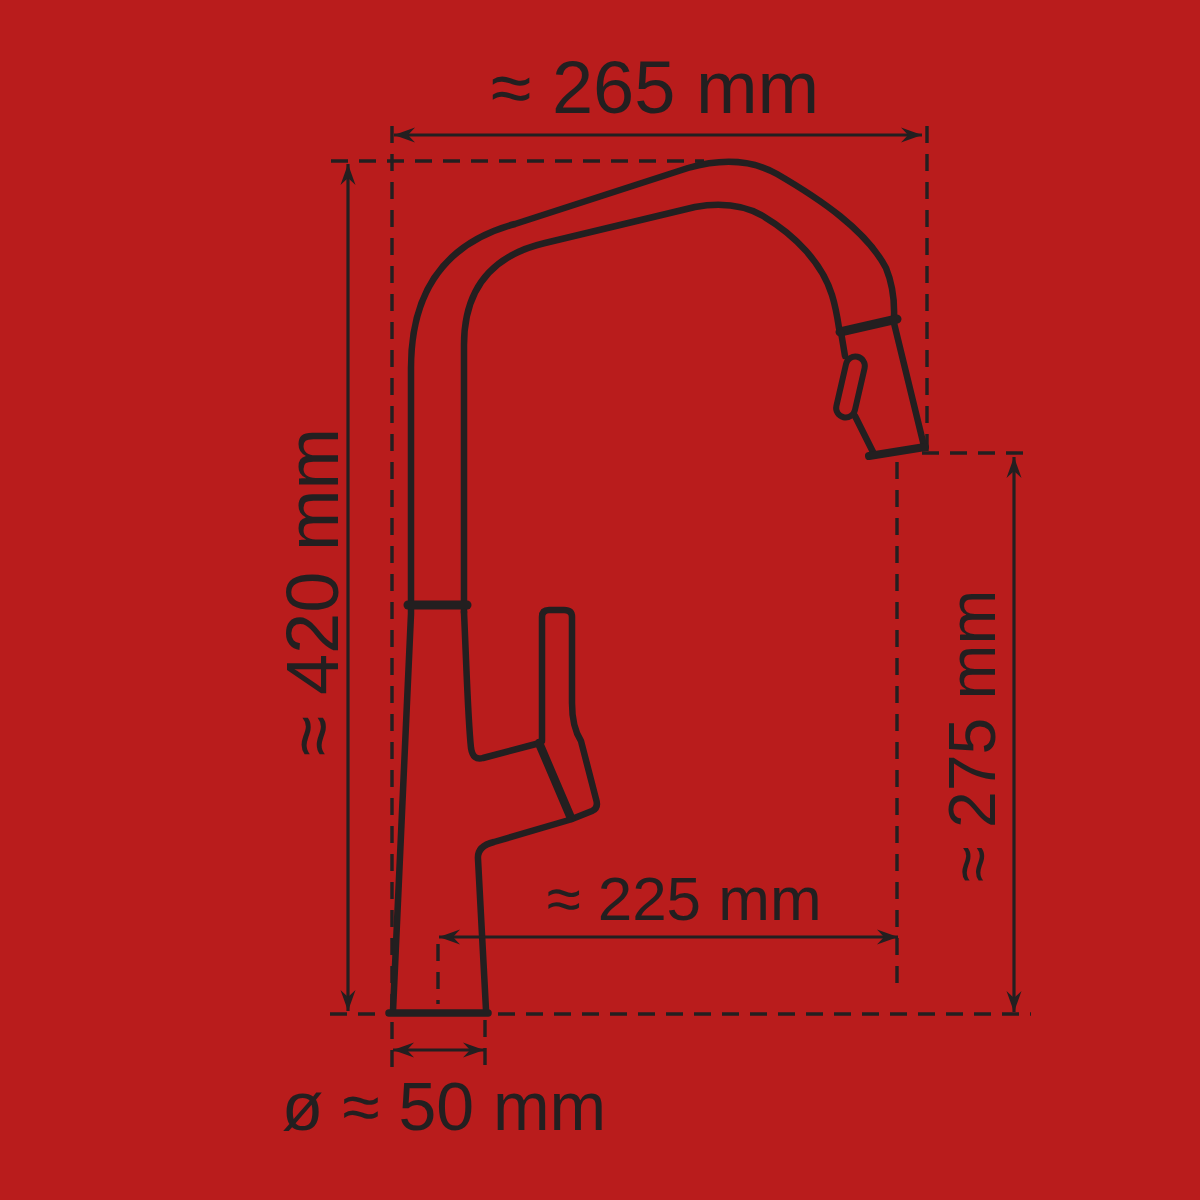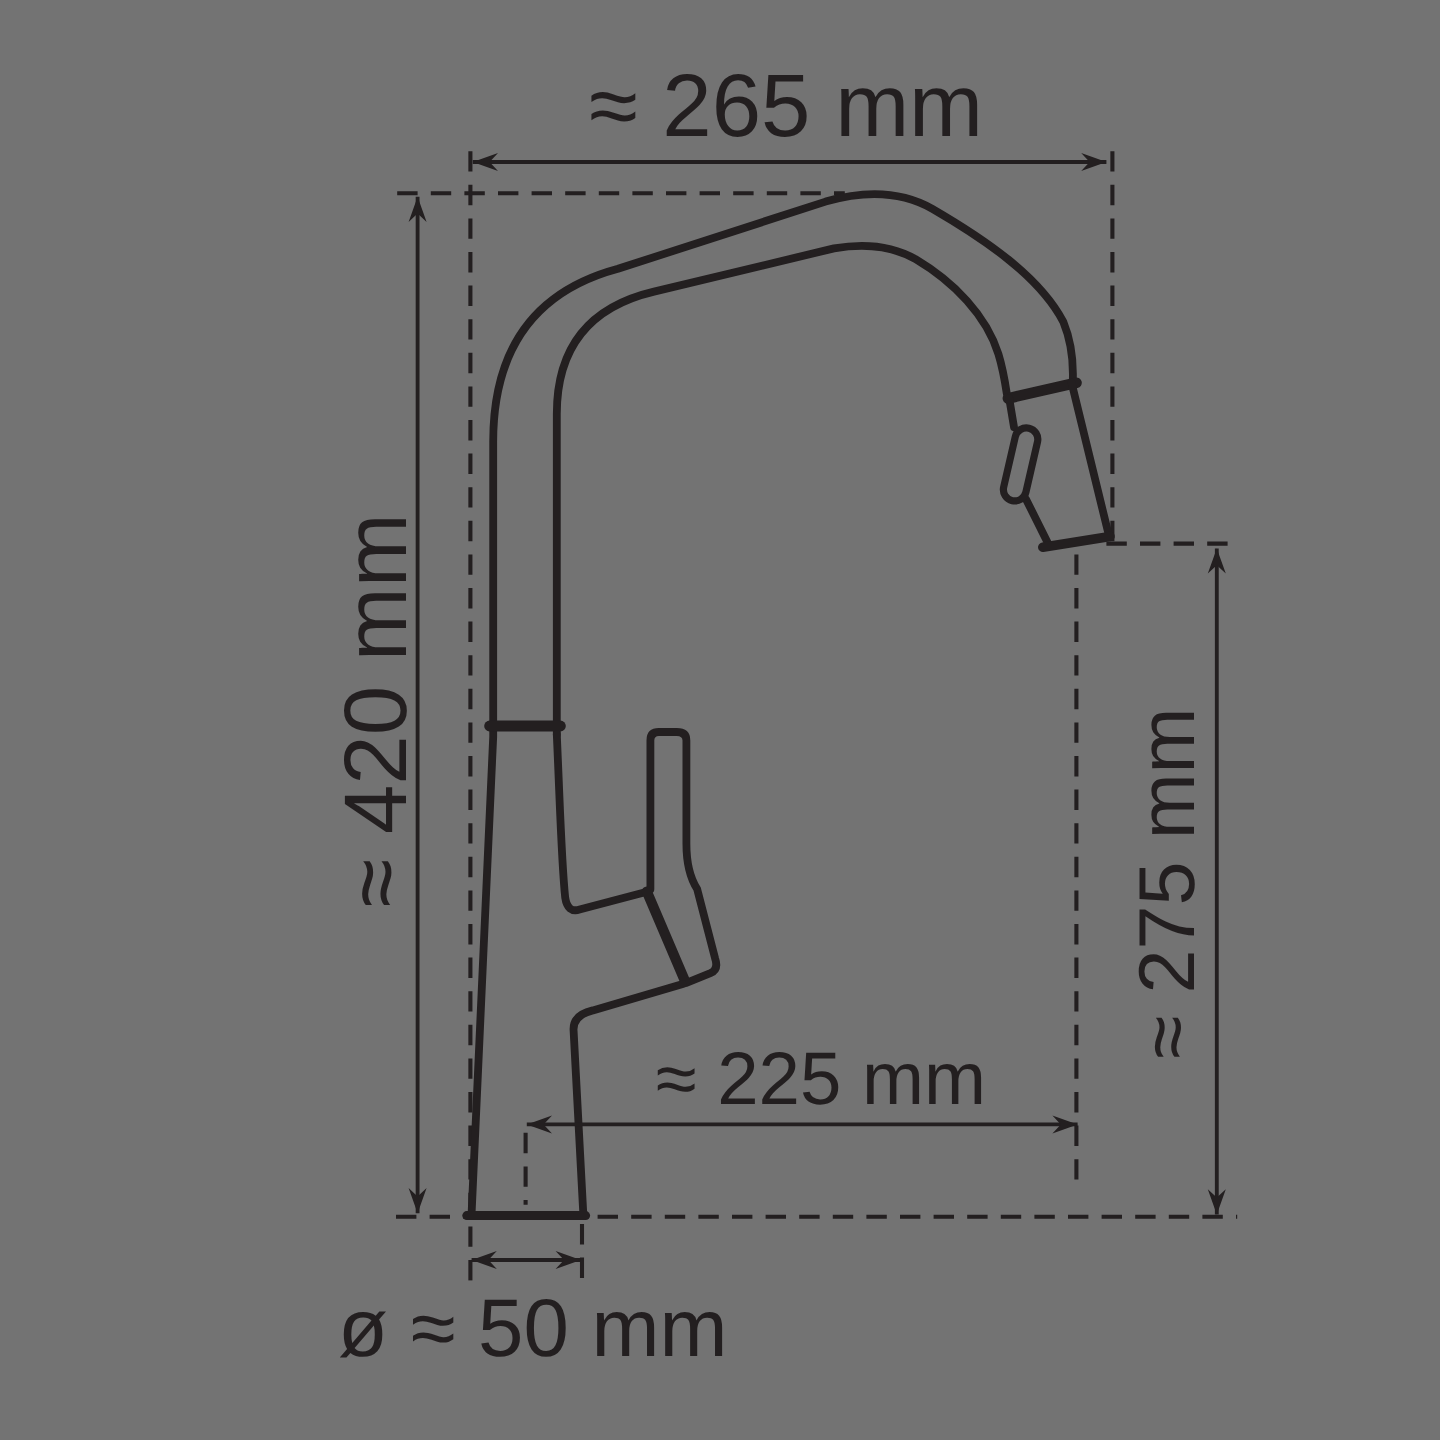--- a/index.html
+++ b/index.html
@@ -4,21 +4,21 @@
 <style>
   html, body {
     margin: 0;
     padding: 0;
     background: #ffffff;
   }
   .stage {
     width: 1200px;
     height: 1200px;
     position: relative;
-    background: #737373;
+    background: #b91c1c;
     font-family: "Liberation Sans", sans-serif;
   }
   svg { display: block; }
   .outline {
     fill: none;
     stroke: #231f20;
     stroke-width: 6.5;
     stroke-linecap: round;
     stroke-linejoin: round;
   }

